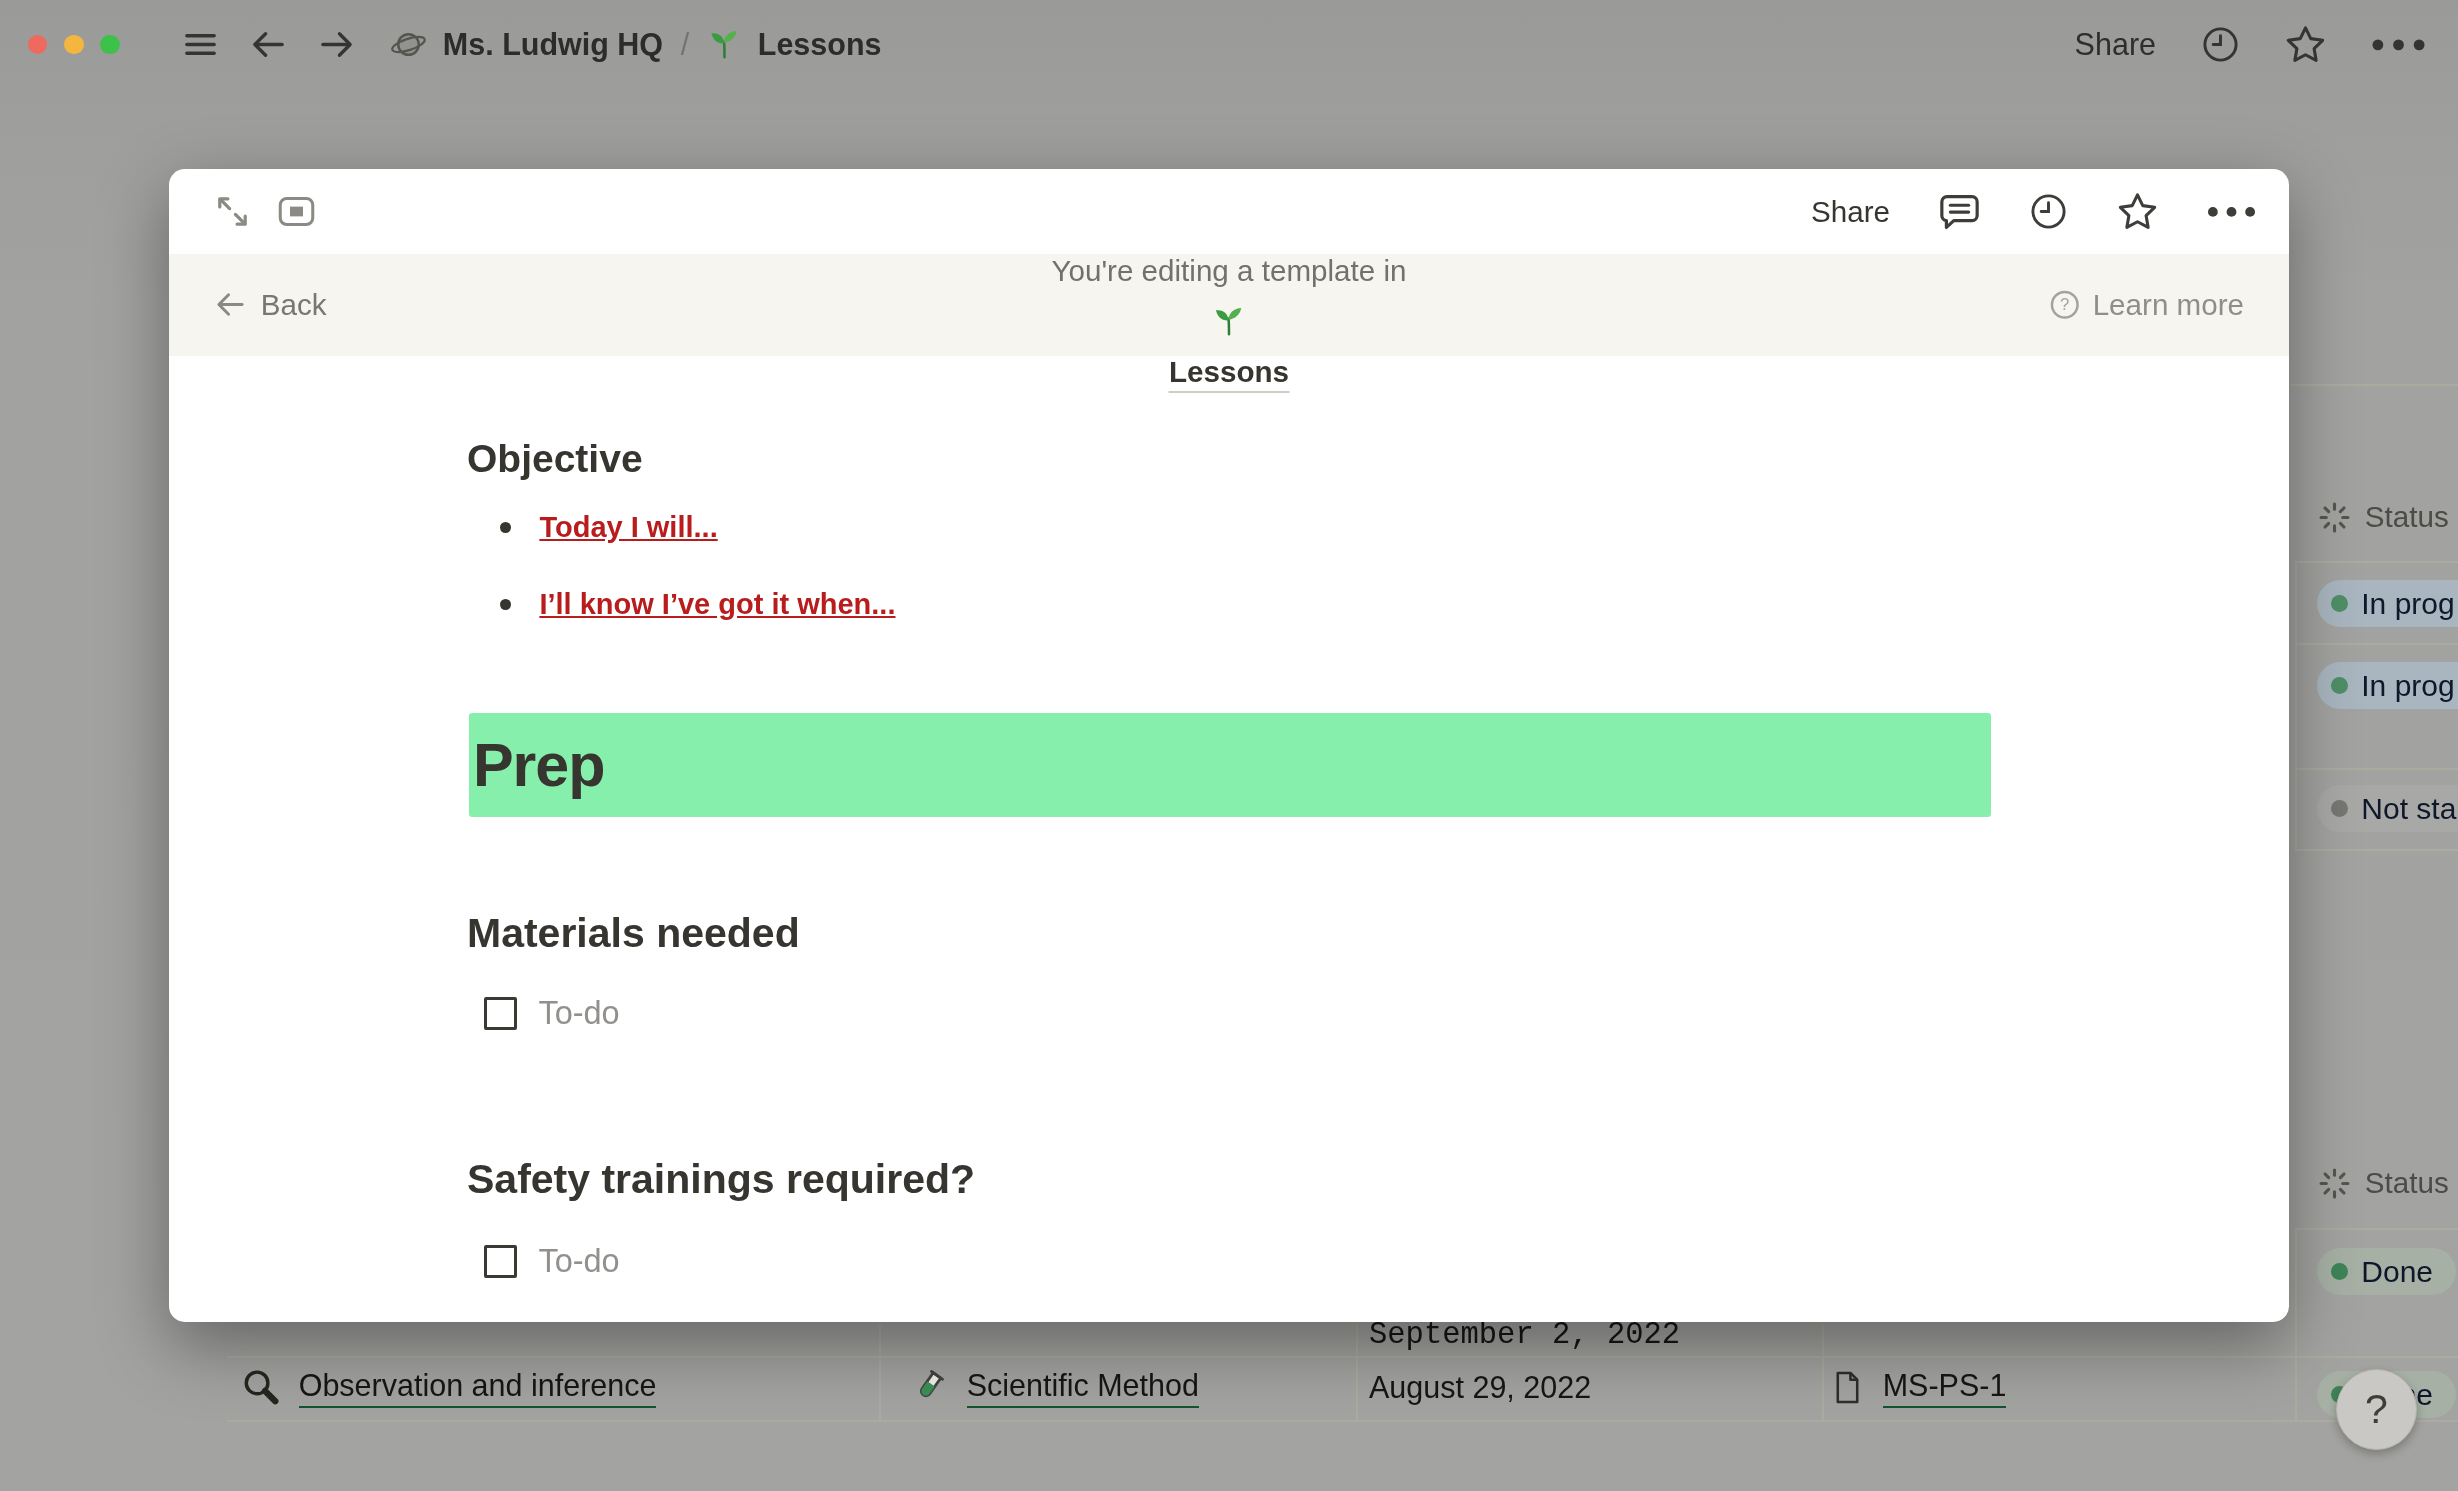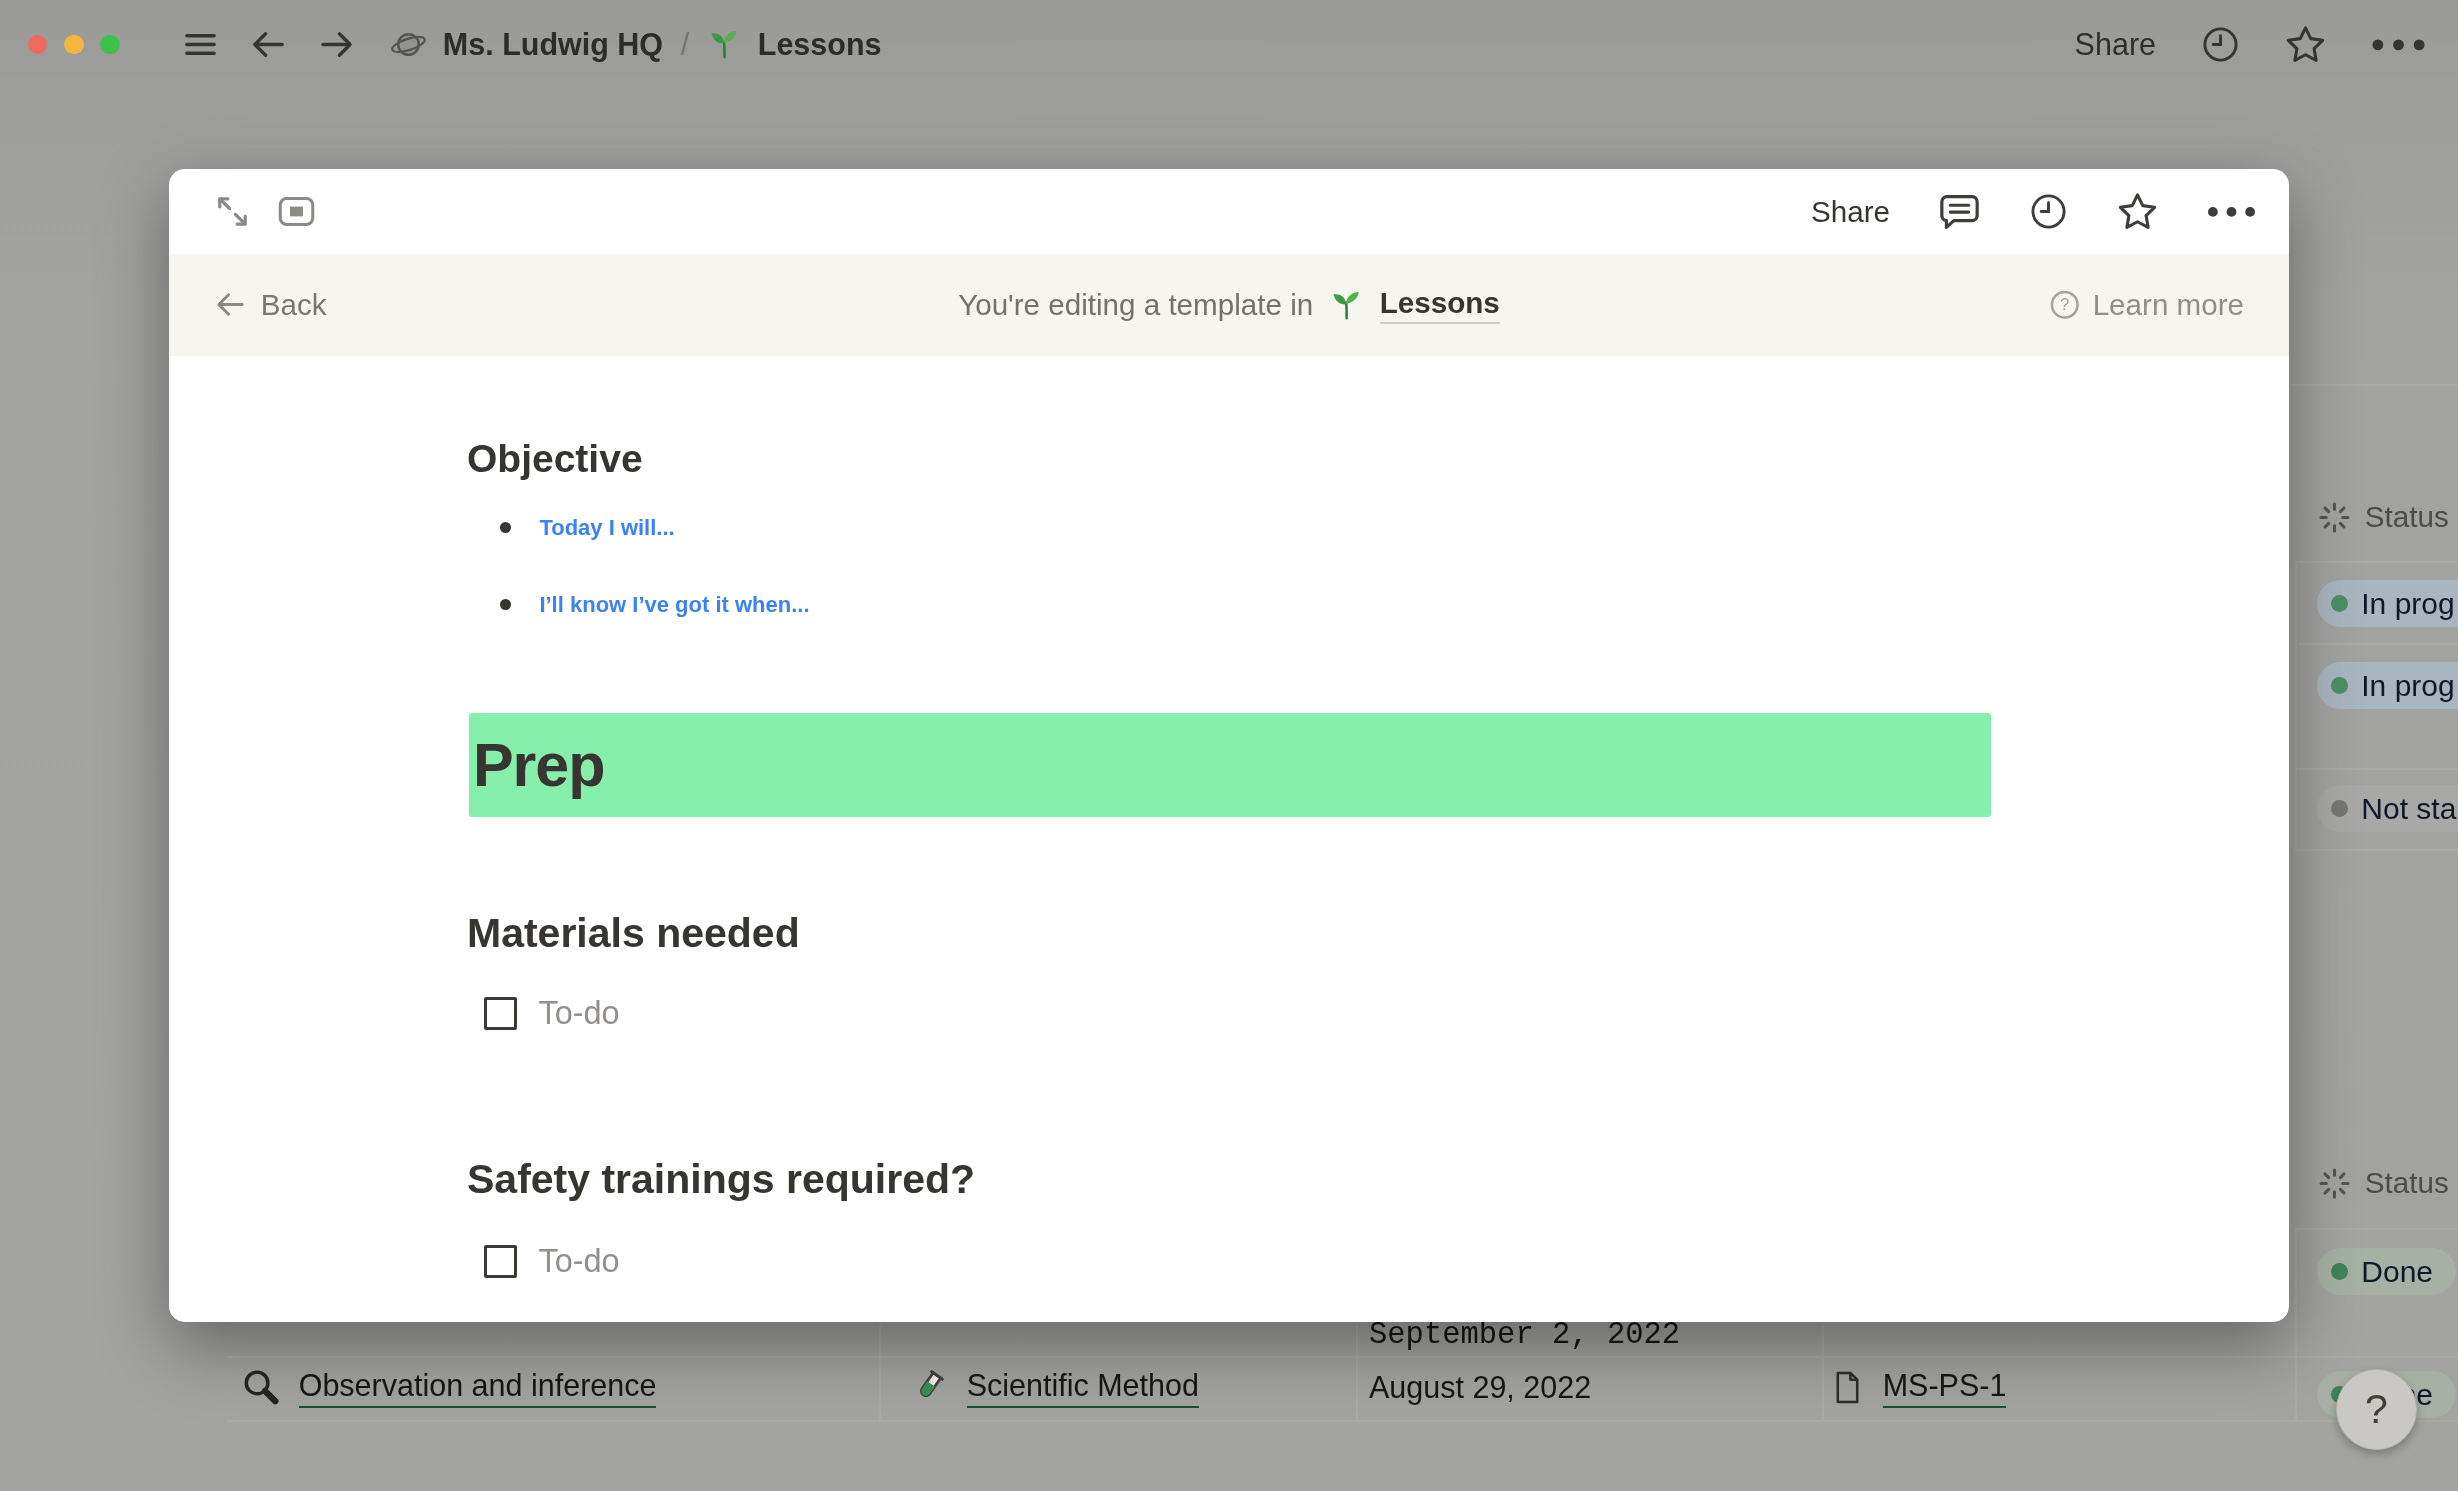--- a/index.html
+++ b/index.html
@@ -53,34 +53,34 @@
     overflow:hidden;
   }
   .modal-toolbar { height:85px; display:flex; align-items:center; padding:0 33px 0 45px; }
   .mt-left { display:flex; align-items:center; gap:25.6px; }
   .mt-right { margin-left:auto; display:flex; align-items:center; gap:49px; }
   .modal-share { font-size:29.6px; font-weight:500; color:#37352f; }
 
   .banner { height:102px; display:flex; align-items:center; position:relative; }
   .banner-back { display:flex; gap:13.8px; margin-left:45px; font-size:29.6px; color:#787771; }
   .banner-center { position:absolute; left:50%; transform:translateX(-50%); top:0; height:100%;
-                   display:flex; align-items:center; gap:15.8px; font-size:29.6px; color:#72716b; white-space:nowrap; }
+                   display:flex; align-items:center; gap:15.8px; font-size:29.6px; color:#72716b; white-space:nowrap;flex-direction:column; }
   .banner-template { font-weight:600; color:#37352f; border-bottom:2px solid #cfccc4; padding-bottom:2px; }
   .banner-learn { margin-left:auto; margin-right:45px; display:flex; align-items:center; gap:11.8px; font-size:29.6px; color:#8f8e88; }
 
   .modal-body { position:relative; height:1224px; }
   .heading { position:absolute; left:298px; font-weight:700; color:#37352f; white-space:nowrap; }
   .h-objective { top:75px;  font-size:39px; line-height:55px; }
   .h-materials { top:550px; font-size:41px; line-height:55px; }
   .h-safety    { top:796px; font-size:41px; line-height:55px; }
 
   .bullet-row { position:absolute; left:298px; height:51px; display:flex; align-items:center; }
   .bullet-row.b1 { top:146px; } .bullet-row.b2 { top:223px; }
   .bullet-dot { width:10.8px; height:10.8px; border-radius:50%; background:#37352f; margin:0 28.6px 0 33px; }
-  .bullet-text { font-size:22px; font-weight:700; color:#3b82f6; white-space:nowrap; }
+  .bullet-text { font-size:29px; font-weight:700; color:#b91c1c; white-space:nowrap;text-decoration:underline; }
 
   .prep-block { position:absolute; left:300px; top:357px; width:1522px; height:104px;
                 border-radius:3px; display:flex; align-items:center; }
   .prep-text { font-size:61px; font-weight:700; color:#37352f; padding-left:3.9px; letter-spacing:-1px; }
 
   .todo-row { position:absolute; left:298px; height:51px; display:flex; align-items:center; gap:21.7px; padding-left:16.7px; }
   .todo-row.t1 { top:632px; } .todo-row.t2 { top:880px; }
   .checkbox { width:33px; height:33px; border:3px solid #3a3933; border-radius:2px; background:#fff; }
   .todo-label { font-size:32.5px; color:#91908c; white-space:nowrap; }
 </style>

